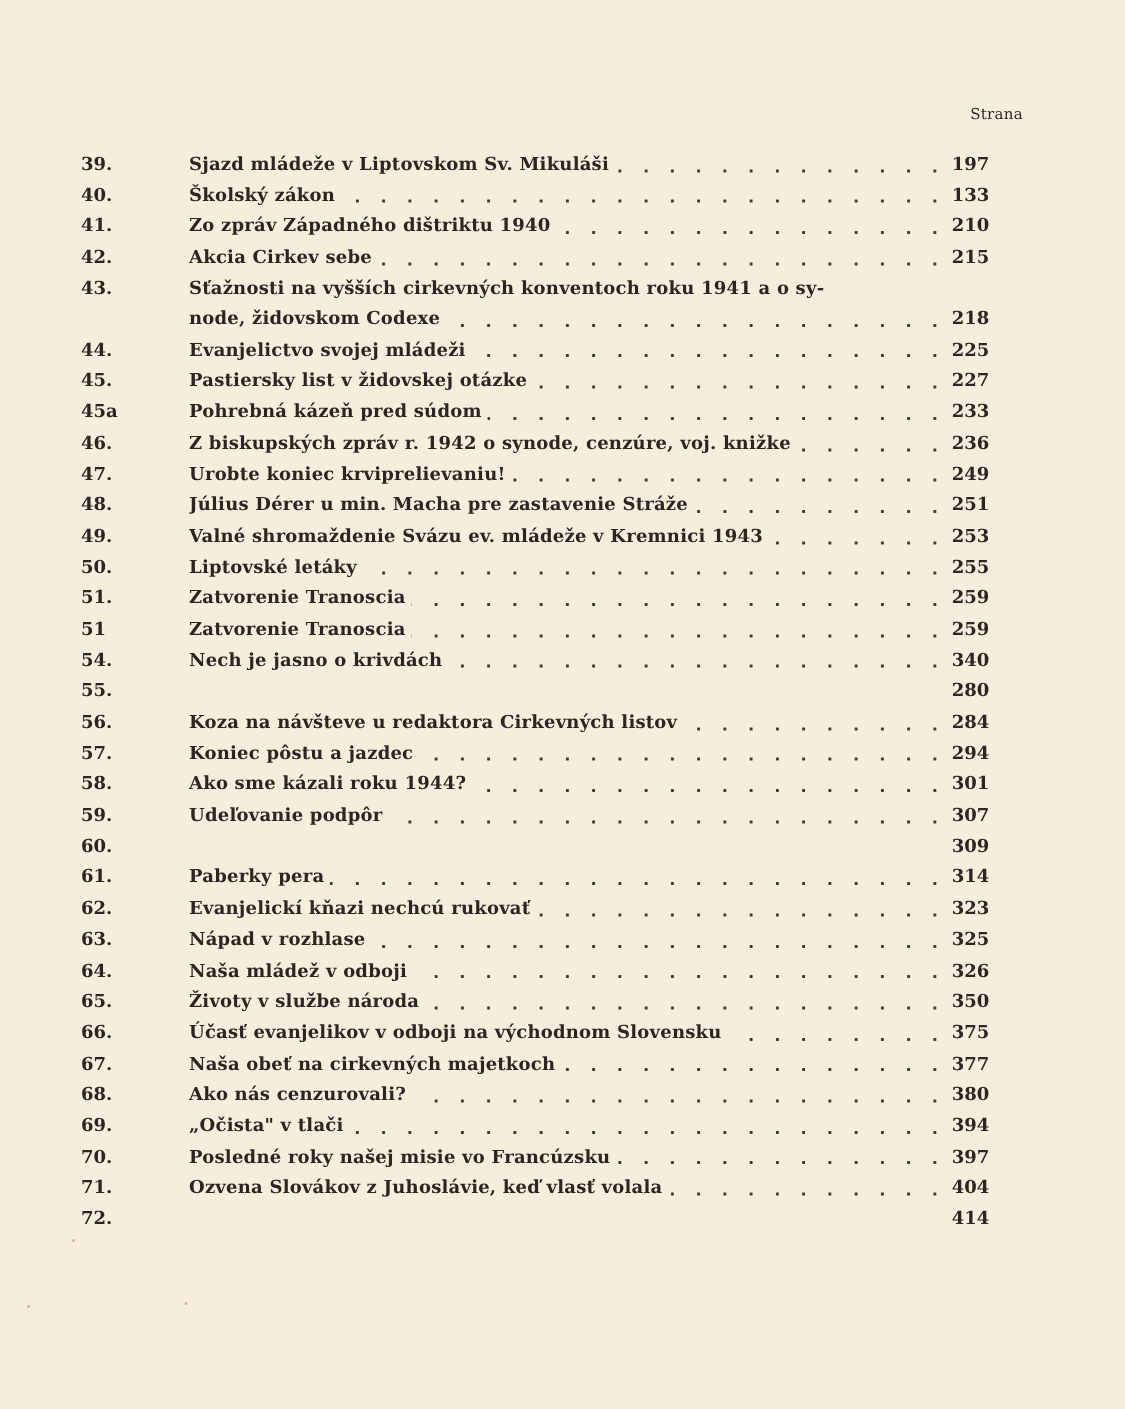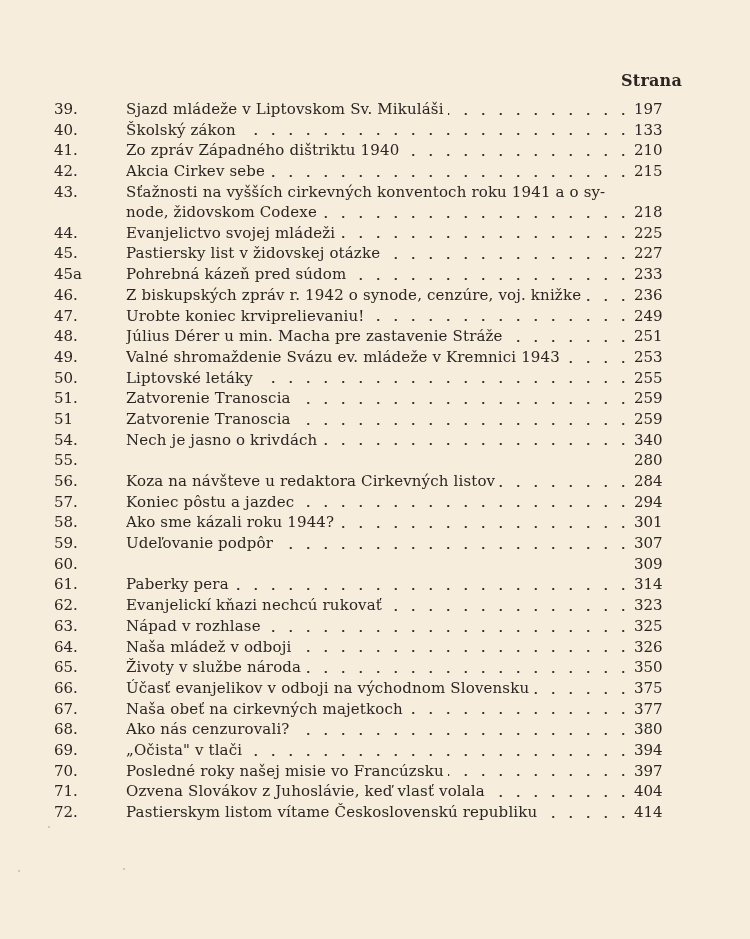--- a/index.html
+++ b/index.html
@@ -6,43 +6,44 @@
   body {
     width: 750px; height: 939px; overflow: hidden;
     background: #f6eddd;
     font-family: "DejaVu Serif", "Liberation Serif", serif;
     color: #2b2622;
     position: relative;
   }
   .page { position: absolute; left: 0; top: 0; width: 750px; height: 939px; }
   .strana {
     position: absolute; top: 71px; right: 68px;
-    font-size: 16px; letter-spacing: 0.2px; font-weight: bold;
+    font-size: 10px; letter-spacing: 0.2px;
   }
   .toc { position: absolute; left: 54px; top: 99px; width: 630px; }
   .row {
-    position: relative; height: 20.7px; font-size: 15px; line-height: 20.7px;
+    position: relative; height: 20.7px; font-size: 12px; line-height: 20.7px;
     white-space: nowrap;
+    font-weight: bold;
   }
   .row.two { height: 41px; }
   .num { position: absolute; left: 0; top: 0; width: 32px; }
   .title {
     position: absolute; left: 29px; top: 0; right: 52px;
     overflow: hidden; letter-spacing: 0.15px; margin-left: 43px;
   }
   .title .t { background: #f6eddd; padding-right: 4px; position: relative; z-index: 1; }
   .title .dots {
     position: absolute; left: 0; right: 0; bottom: 5px; height: 2px;
     background-image: radial-gradient(circle, #3a332c 0.9px, transparent 1.1px);
     background-size: 17.5px 2px; background-position: right center;
     background-repeat: repeat-x;
   }
   .row.two .title { white-space: normal; line-height: 20.5px; }
   .page-no {
-    position: absolute; right: 0; top: 0; width: 50px; text-align: left;
+    position: absolute; right: 12px; top: 0; width: 50px; text-align: center;
   }
   .row.two .page-no { top: 20.5px; }
   .line2 { display: block; }
   .speck { position: absolute; width: 2px; height: 2px; border-radius: 50%; background: #c9b9a0; }
 </style>
 </head>
 <body>
 
 <div class="page">
   <div class="strana">Strana</div>
@@ -210,20 +211,20 @@
         <div class="title"><span class="dots"></span><span class="t">Posledné roky našej misie vo Francúzsku</span></div>
         <span class="page-no">397</span>
       </div>
       <div class="row">
         <span class="num">71.</span>
         <div class="title"><span class="dots"></span><span class="t">Ozvena Slovákov z Juhoslávie, keď vlasť volala</span></div>
         <span class="page-no">404</span>
       </div>
       <div class="row">
         <span class="num">72.</span>
-        <div class="title"><span class="dots"></span><span class="t">Pastierskym listom vítame Československú republiku</span></div>
+        <div class="title"><span class="dots"></span></div>
         <span class="page-no">414</span>
       </div>
     </div>
   <span class="speck" style="left:48px;top:826px"></span>
   <span class="speck" style="left:123px;top:868px"></span>
   <span class="speck" style="left:18px;top:870px"></span>
 </div>
 
 </body></html>

